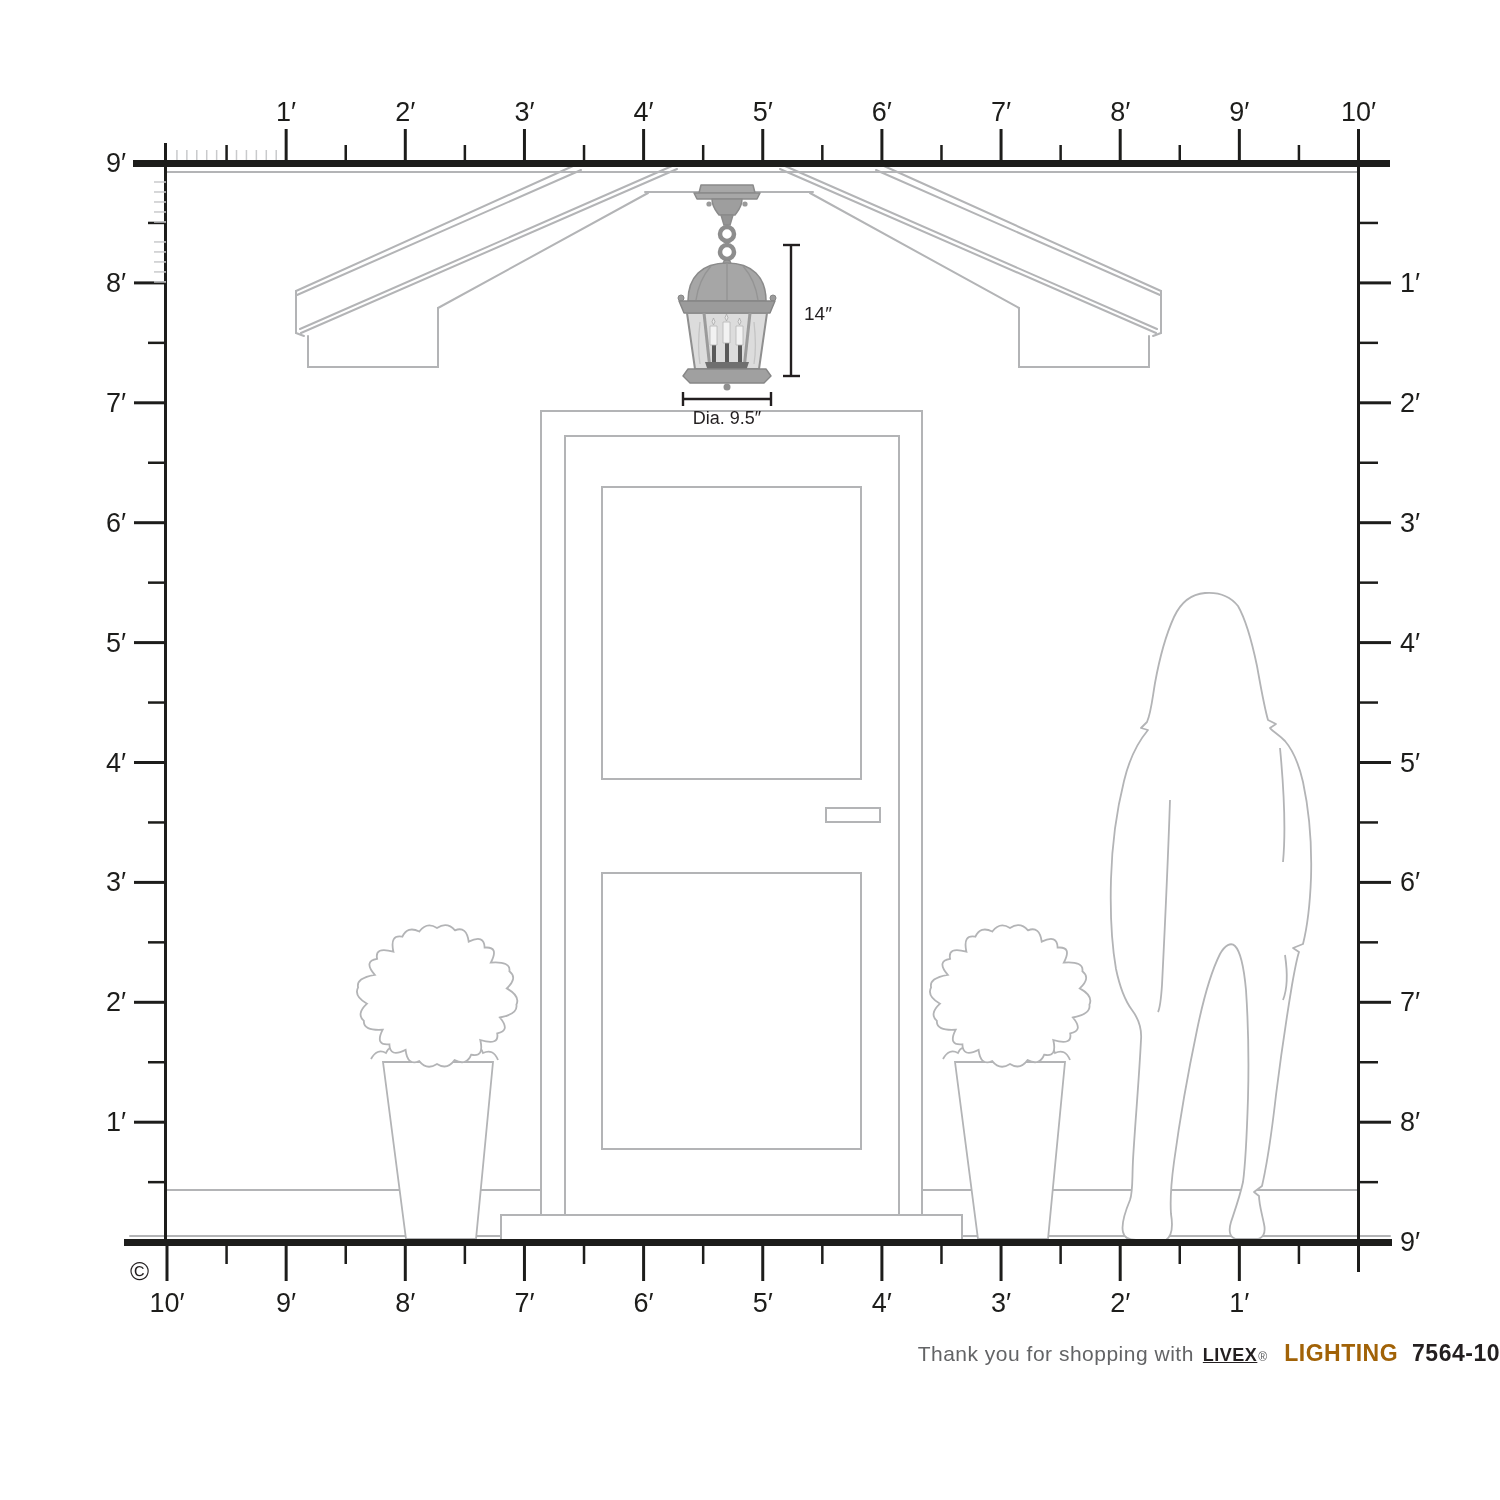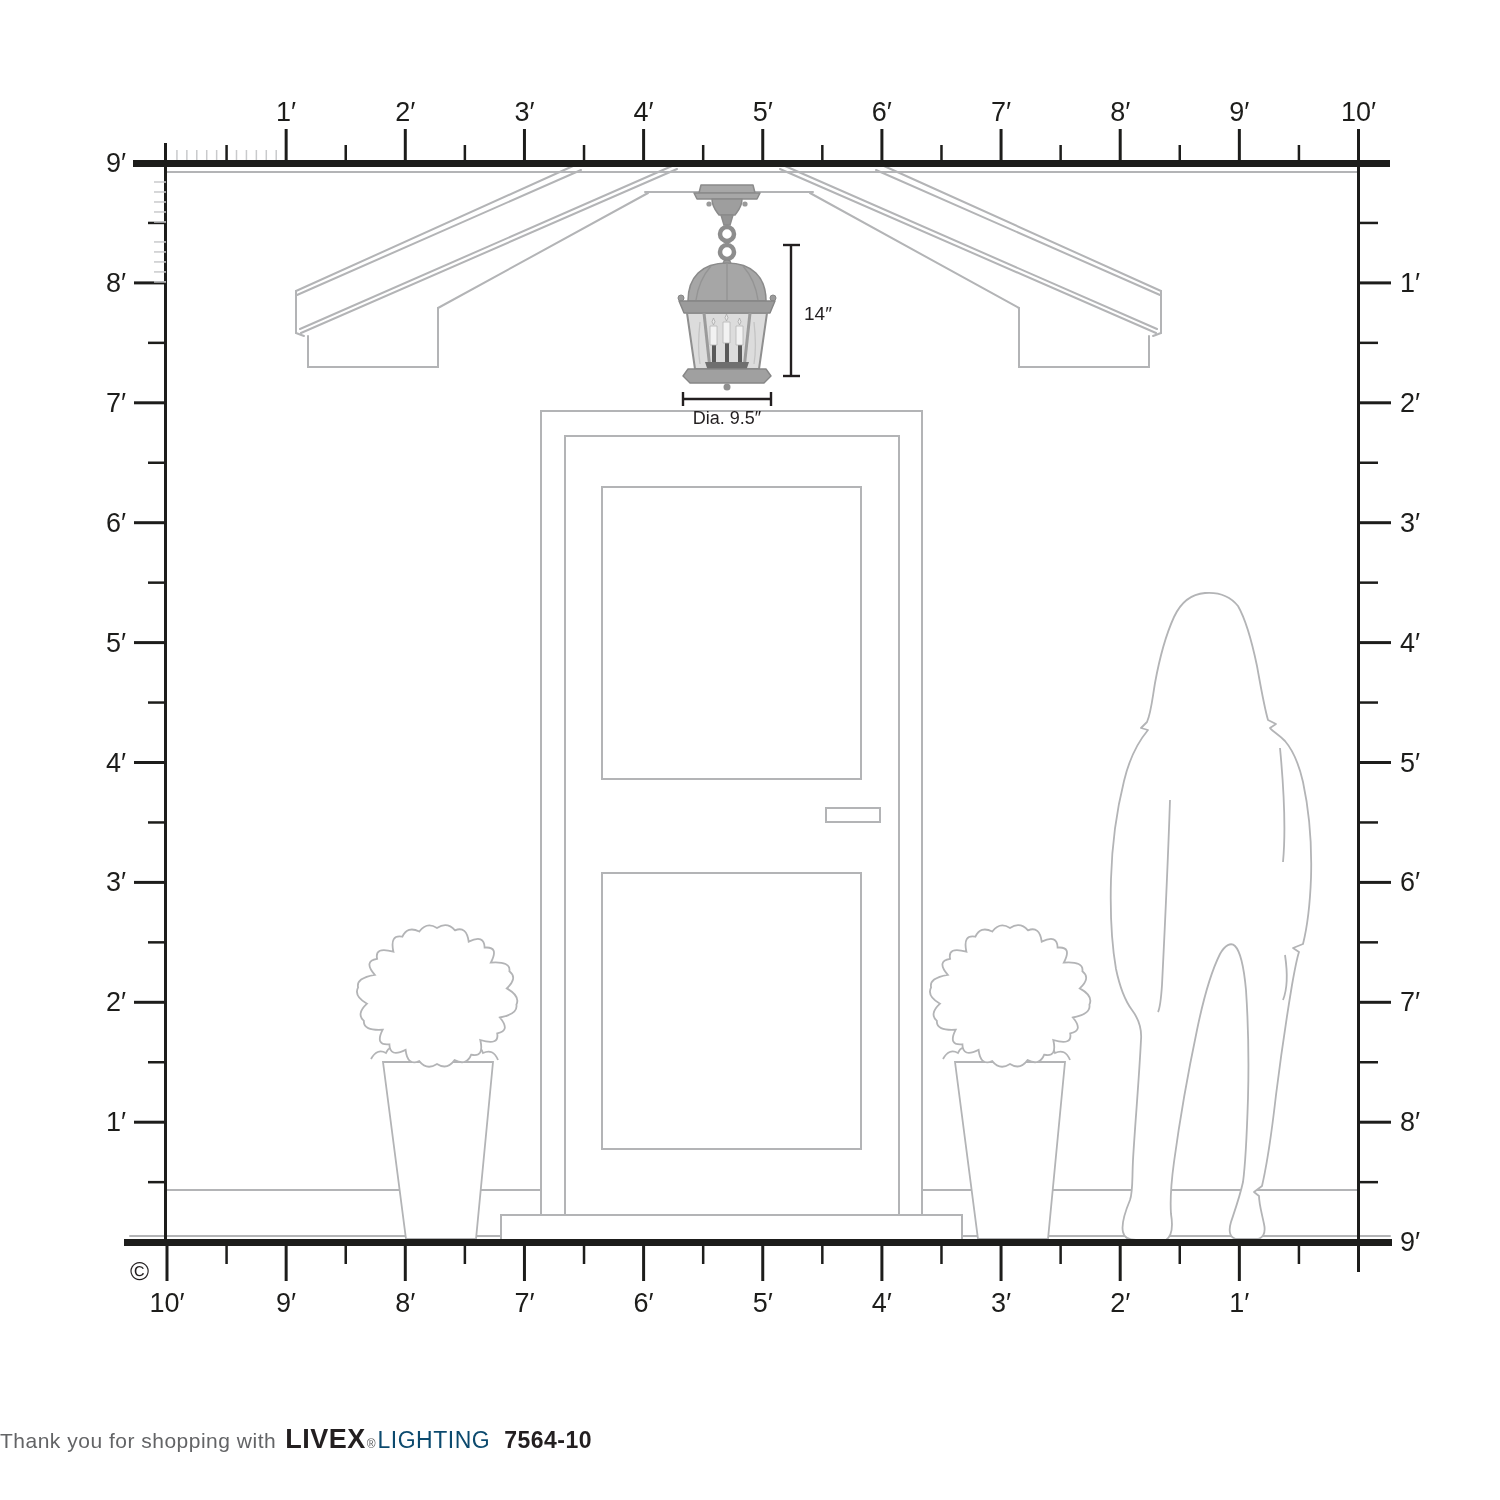--- a/index.html
+++ b/index.html
@@ -1,26 +1,26 @@
 <!DOCTYPE html>
 <html><head>
 <meta charset="utf-8">
 <style>
   html,body{margin:0;padding:0;background:#ffffff;}
   body{width:1500px;height:1500px;position:relative;overflow:hidden;
        font-family:"Liberation Sans",sans-serif;}
   #stage{position:absolute;left:0;top:0;}
   svg text{font-family:"Liberation Sans",sans-serif;}
-  .caption{position:absolute;left:0;top:1424px;width:100%;
-           display:flex;justify-content:flex-start;align-items:baseline;
+  .caption{position:absolute;left:0;top:1340px;width:100%;
+           display:flex;justify-content:flex-end;align-items:baseline;
            white-space:pre;}
   .cap-prefix{font-size:21px;color:#636466;letter-spacing:.5px;}
-  .cap-brand{font-size:27px;font-weight:bold;color:#231f20;margin-left:9px;letter-spacing:.5px;}
+  .cap-brand{font-size:18px;font-weight:bold;color:#231f20;margin-left:9px;letter-spacing:.5px;text-decoration:underline;}
   .cap-reg{font-size:12px;color:#58595b;vertical-align:9px;margin-left:1px;}
-  .cap-brand2{font-size:23px;font-weight:normal;color:#0c4a6e;margin-left:2px;letter-spacing:.5px;}
+  .cap-brand2{font-size:23px;font-weight:bold;color:#a16207;margin-left:17px;letter-spacing:.5px;}
   .cap-model{font-size:23px;font-weight:bold;color:#231f20;margin-left:14px;letter-spacing:.5px;}
 </style>
 </head>
 <body>
 
 <svg id="stage" width="1500" height="1500" viewBox="0 0 1500 1500">
 
   <g stroke="#b3b4b6" stroke-width="2" fill="none" stroke-linecap="round">
 
     <line x1="167" y1="172" x2="1358" y2="172"></line>

